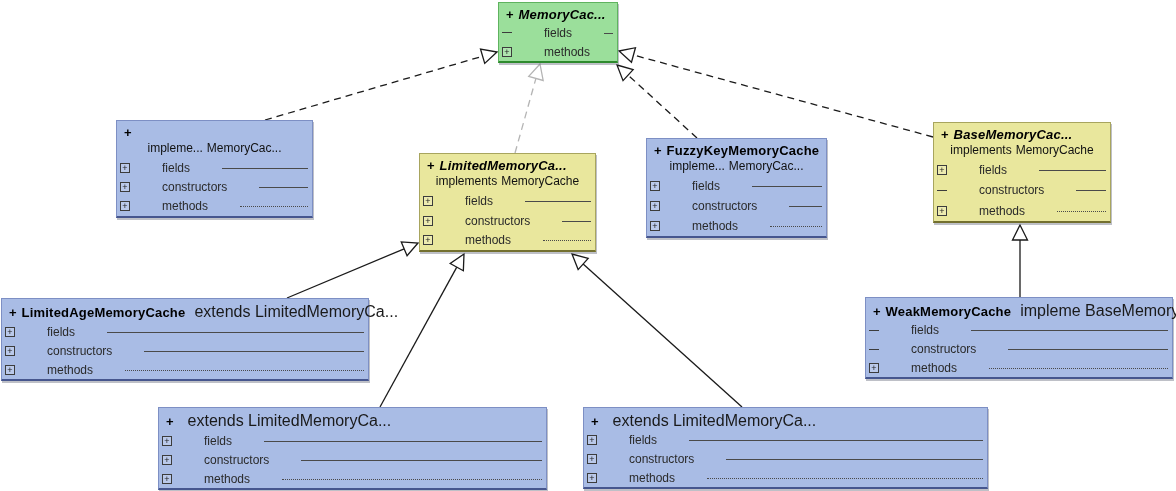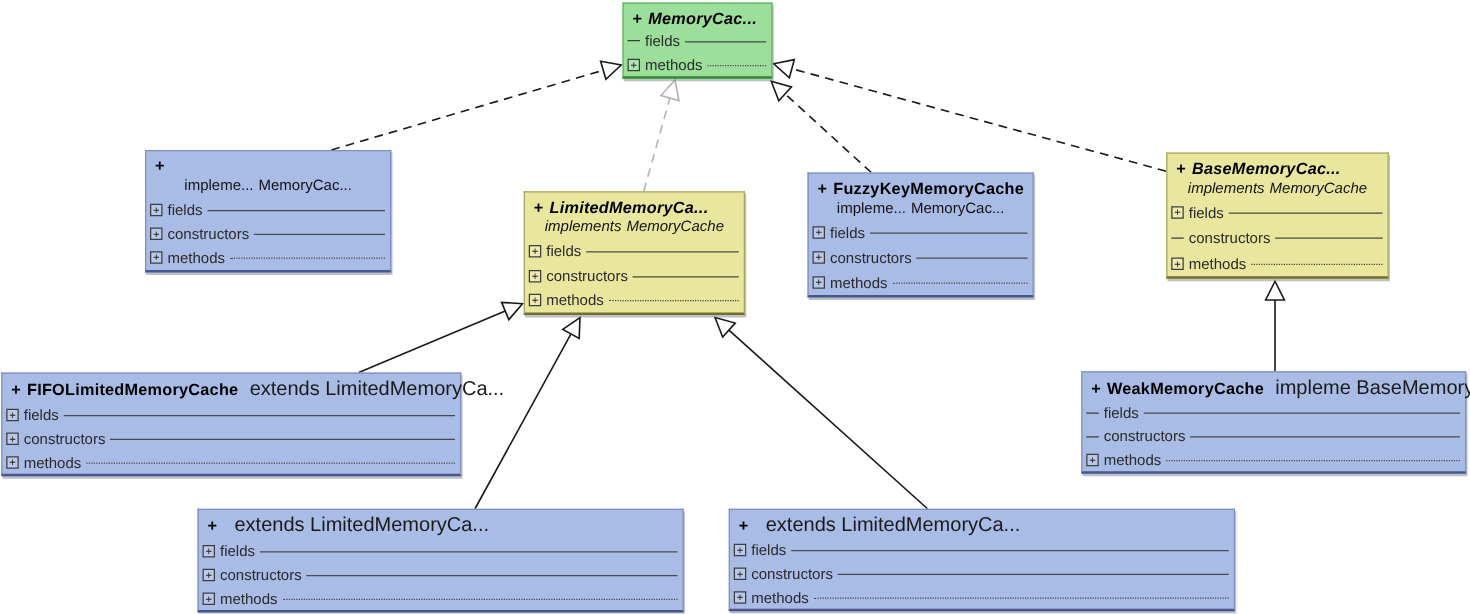--- a/index.html
+++ b/index.html
@@ -18,23 +18,23 @@
     padding:4px 6px 1px 7px;font-size:13px;font-weight:bold;color:#000;
   }
   .uml-vis{font-style:normal;margin-right:5px;}
   .uml-name{letter-spacing:0.2px;}
   .italic .uml-name{font-style:italic;}
   .uml-ext{font-weight:normal;font-size:16px;margin-left:9px;color:#1a1a1a;}
   .uml-subtitle{
     flex:0 0 auto;display:flex;justify-content:center;gap:4px;
     font-size:12px;color:#111;padding:0 4px 3px 4px;white-space:nowrap;
   }
-  .italic .uml-subtitle{font-style:italic;}
+  .italic .uml-subtitle{}
   .uml-rows{flex:1 1 auto;display:flex;flex-direction:column;min-height:0;}
-  .uml-row{flex:1 1 0;display:flex;align-items:center;min-height:0;padding:0 4px 0 3px;}
+  .uml-row{flex:1 1 0;display:flex;align-items:center;min-height:0;padding:0 4px 0 3px;gap:28px;}
   .icon-plus{
     flex:0 0 auto;box-sizing:border-box;width:10px;height:10px;margin-right:4px;
     border:1px solid #3c3c3c;font-size:9px;line-height:8px;text-align:center;
     color:#1c1c1c;font-style:normal;background:rgba(255,255,255,0.2);
   }
   .icon-dash{flex:0 0 auto;width:10px;height:0;border-top:1px solid #3c3c3c;margin-right:4px;}
   .uml-row-label{
     flex:0 0 auto;font-size:12px;color:#2a2a2a;margin-right:4px;white-space:nowrap;font-style:normal;
   }
   .uml-leader{flex:1 1 auto;height:0;border-top:1px solid #4a4a4a;margin-top:1px;}
@@ -184,21 +184,21 @@
           <div class="uml-row">
             <span class="icon-plus">+</span>
             <span class="uml-row-label">methods</span>
             <span class="uml-leader dotted"></span>
           </div>
         </div>
       </div>
       <div class="uml-box" style="left: 1px; top: 298px; width: 368px; height: 83px; background: rgb(169, 188, 229); border-color: rgb(125, 143, 196) rgb(125, 143, 196) rgb(70, 86, 142);">
         <div class="uml-title">
           <span class="uml-vis">+</span>
-          <span class="uml-name">FIFOLimitedMemoryCache</span>
+          <span class="uml-name">LimitedAgeMemoryCache</span>
           <span class="uml-ext">extends LimitedMemoryCa...</span>
         </div>
         <div class="uml-rows">
           <div class="uml-row">
             <span class="icon-plus">+</span>
             <span class="uml-row-label">fields</span>
             <span class="uml-leader"></span>
           </div>
           <div class="uml-row">
             <span class="icon-plus">+</span>

